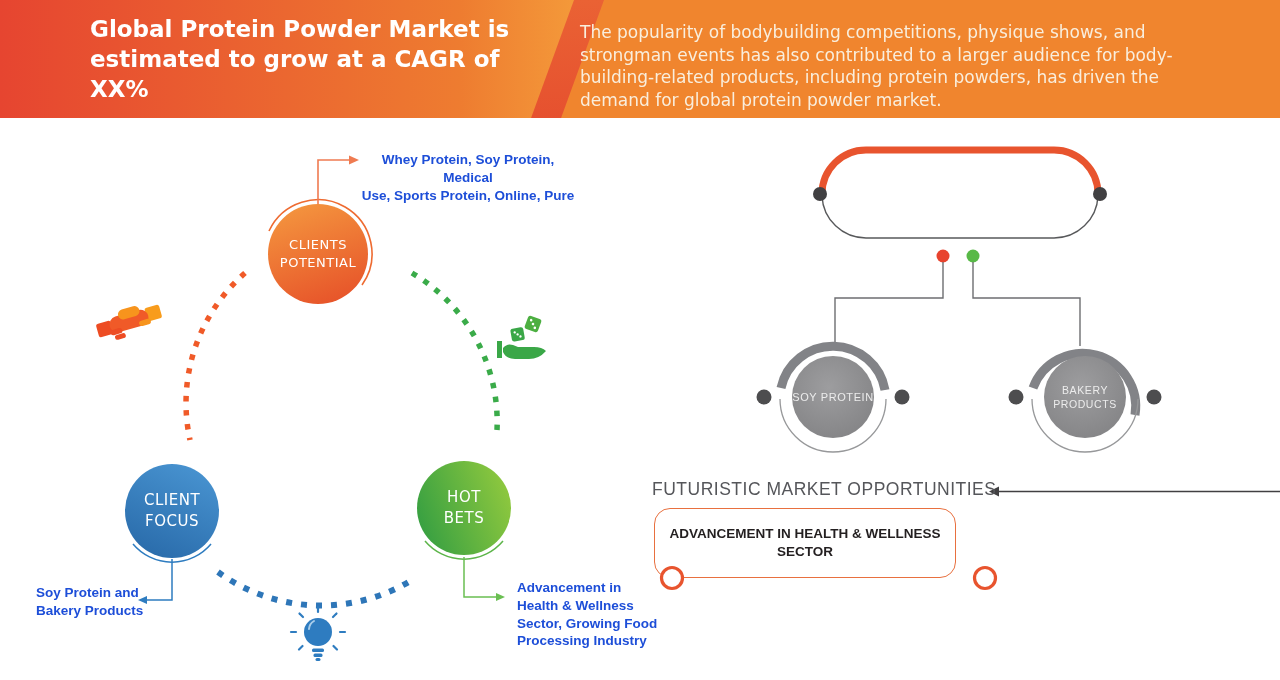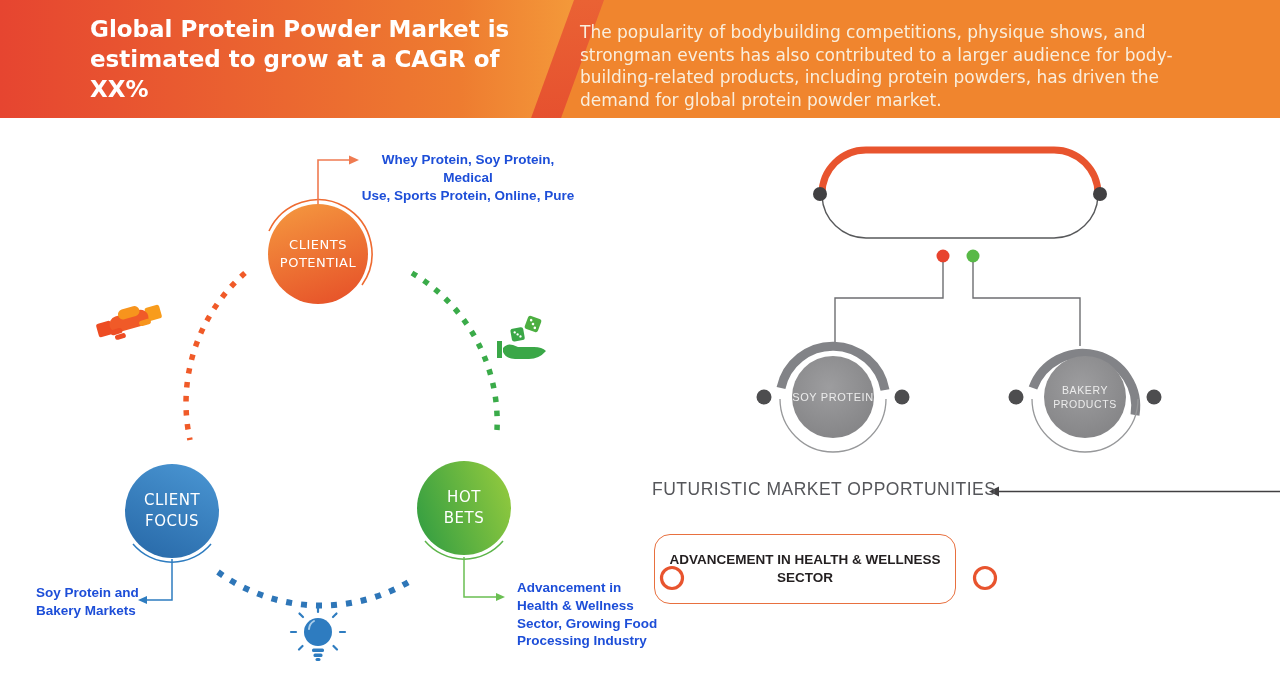--- a/index.html
+++ b/index.html
@@ -53,21 +53,21 @@
   #lbl-bakery{left:1044px;top:356px;font-size:10.5px;}
 
   
   .fut-heading{left:652px;top:479px;font-size:17.5px;color:#55565a;letter-spacing:.5px;
                font-weight:400;}
   .opp-box{position:absolute;top:508px;width:302px;height:70px;z-index:2;box-sizing:border-box;
            border:1.6px solid #e8703f;border-radius:16px;display:flex;align-items:center;
            justify-content:center;text-align:center;background:transparent;
            font-size:13.5px;font-weight:600;color:#231f20;line-height:1.35;
            white-space:pre-line;}
-  #box1{left:654px;margin-top:26px;}
+  #box1{left:654px;}
   #box2{left:967px;}
 
   svg.layer{position:absolute;left:0;top:0;z-index:1;pointer-events:none;}
   svg.layer-top{z-index:3;}
 </style>
 </head>
 <body>
 
 <div id="stage">
 
@@ -183,21 +183,21 @@
   <div id="c-clients" class="cycle-circle">CLIENTS
 POTENTIAL</div>
   <div id="c-focus" class="cycle-circle">CLIENT
 FOCUS</div>
   <div id="c-bets" class="cycle-circle">HOT
 BETS</div>
 
   <div class="abs note" style="left:358px;top:151px;width:220px;text-align:center;">Whey Protein, Soy Protein, Medical
 Use, Sports Protein, Online, Pure</div>
   <div class="abs note" style="left:36px;top:584px;">Soy Protein and
-Bakery Markets</div>
+Bakery Products</div>
   <div class="abs note" style="left:517px;top:579px;">Advancement in
 Health &amp; Wellness
 Sector, Growing Food
 Processing Industry</div>
 
   <div id="lbl-soy" class="gray-label">SOY PROTEIN</div>
   <div id="lbl-bakery" class="gray-label">BAKERY
 PRODUCTS</div>
 
   <div class="abs fut-heading">FUTURISTIC MARKET OPPORTUNITIES</div>

